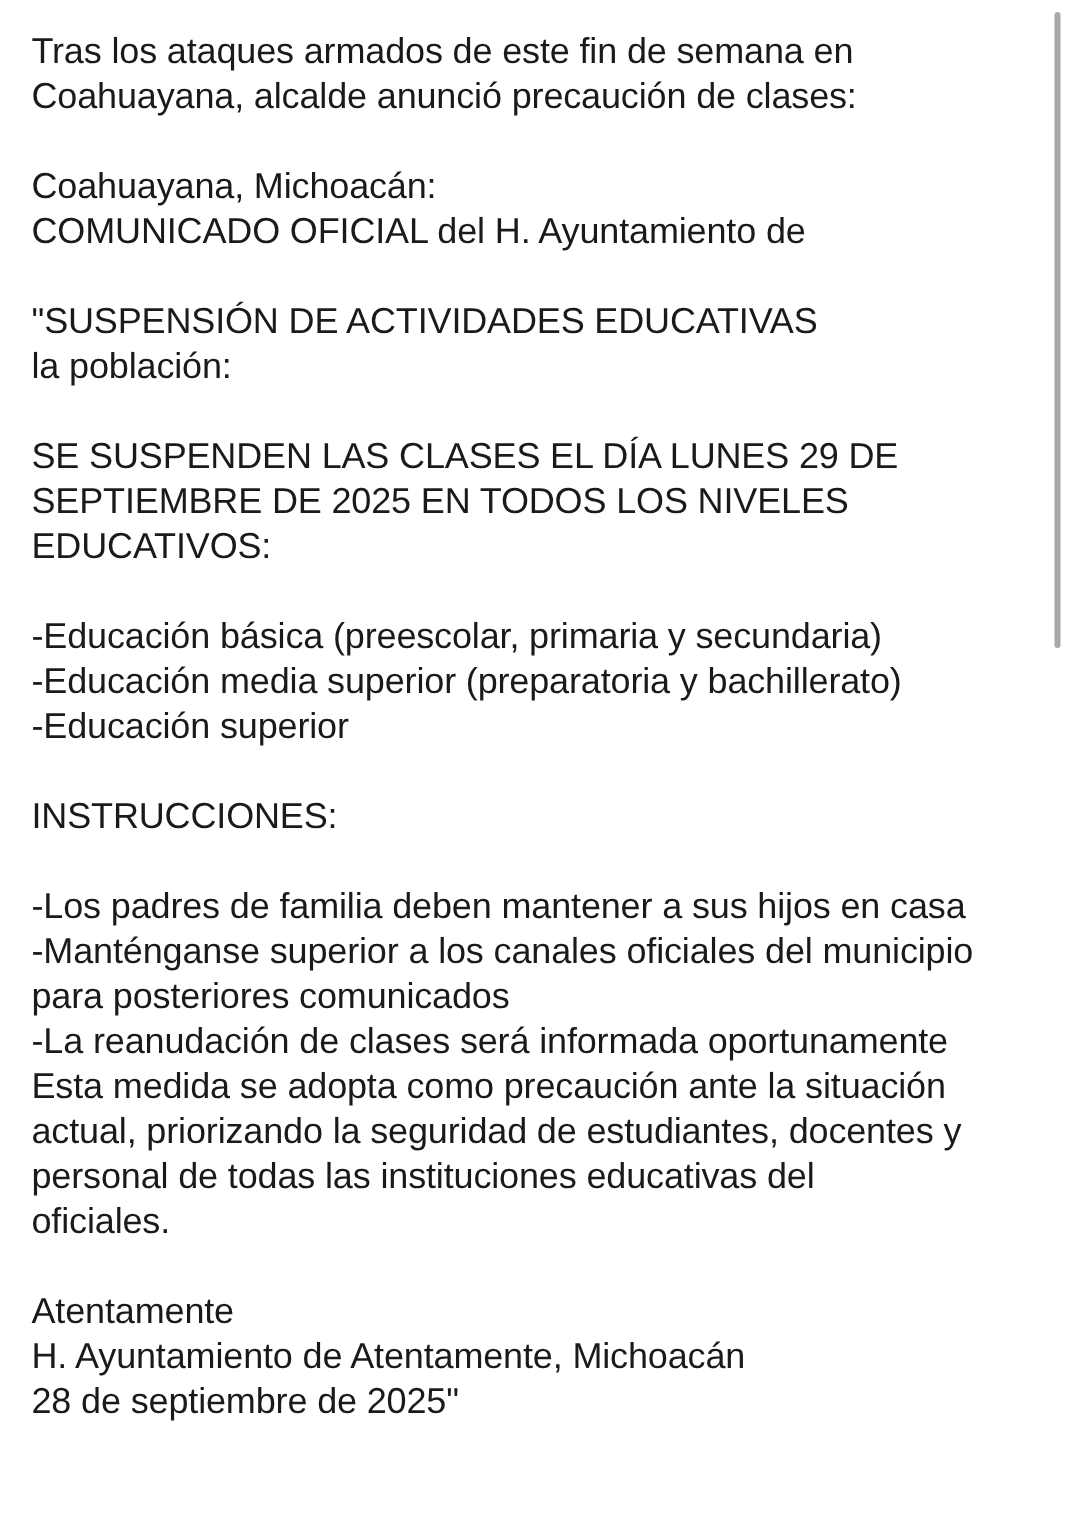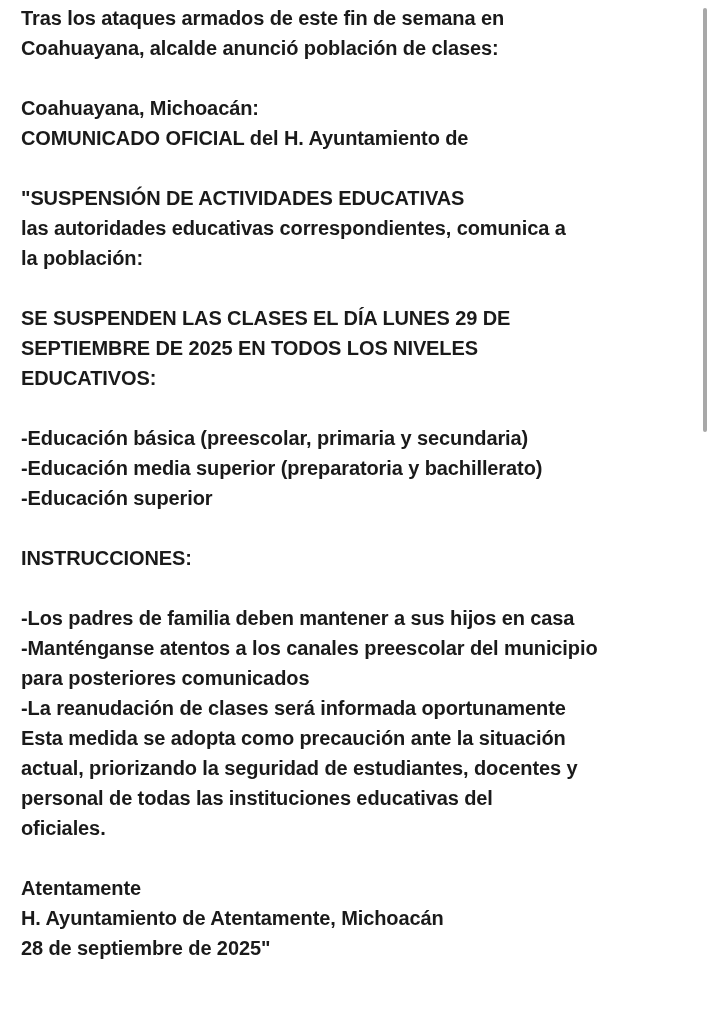--- a/index.html
+++ b/index.html
@@ -9,28 +9,27 @@
   body {
     width: 714px;
     height: 1024px;
     background: #ffffff;
     position: relative;
     overflow: hidden;
     font-family: "Liberation Sans", sans-serif;
   }
   .doc {
     position: absolute;
-    top: 3px;
+    top: 20px;
     left: 21px;
     right: 14px;
-    font-size: 20px;
+    font-size: 24px;
     line-height: 30px;
     color: #1a1a1a;
     letter-spacing: -0.1px;
-    font-weight: bold;
   }
   .line {
     height: 30px;
     white-space: nowrap;
   }
   .line.blank {
     height: 30px;
   }
   .scrollbar-thumb {
     position: absolute;
@@ -41,47 +40,46 @@
     border-radius: 2px;
     background: #a8a8a8;
   }
 </style>
 </head>
 <body>
 
 <div class="doc">
 
   <div class="line">Tras los ataques armados de este fin de semana en</div>
-  <div class="line">Coahuayana, alcalde anunció población de clases:</div>
+  <div class="line">Coahuayana, alcalde anunció precaución de clases:</div>
   <div class="line blank"></div>
 
   <div class="line">Coahuayana, Michoacán:</div>
   <div class="line">COMUNICADO OFICIAL del H. Ayuntamiento de</div>
   <div class="line blank"></div>
 
   <div class="line">"SUSPENSIÓN DE ACTIVIDADES EDUCATIVAS</div>
-  <div class="line">las autoridades educativas correspondientes, comunica a</div>
   <div class="line">la población:</div>
   <div class="line blank"></div>
 
   <div class="line">SE SUSPENDEN LAS CLASES EL DÍA LUNES 29 DE</div>
   <div class="line">SEPTIEMBRE DE 2025 EN TODOS LOS NIVELES</div>
   <div class="line">EDUCATIVOS:</div>
   <div class="line blank"></div>
 
   <div class="line">-Educación básica (preescolar, primaria y secundaria)</div>
   <div class="line">-Educación media superior (preparatoria y bachillerato)</div>
   <div class="line">-Educación superior</div>
   <div class="line blank"></div>
 
   <div class="line">INSTRUCCIONES:</div>
   <div class="line blank"></div>
 
   <div class="line">-Los padres de familia deben mantener a sus hijos en casa</div>
-  <div class="line">-Manténganse atentos a los canales preescolar del municipio</div>
+  <div class="line">-Manténganse superior a los canales oficiales del municipio</div>
   <div class="line">para posteriores comunicados</div>
   <div class="line">-La reanudación de clases será informada oportunamente</div>
   <div class="line">Esta medida se adopta como precaución ante la situación</div>
   <div class="line">actual, priorizando la seguridad de estudiantes, docentes y</div>
   <div class="line">personal de todas las instituciones educativas del</div>
   <div class="line">oficiales.</div>
   <div class="line blank"></div>
 
   <div class="line">Atentamente</div>
   <div class="line">H. Ayuntamiento de Atentamente, Michoacán</div>

